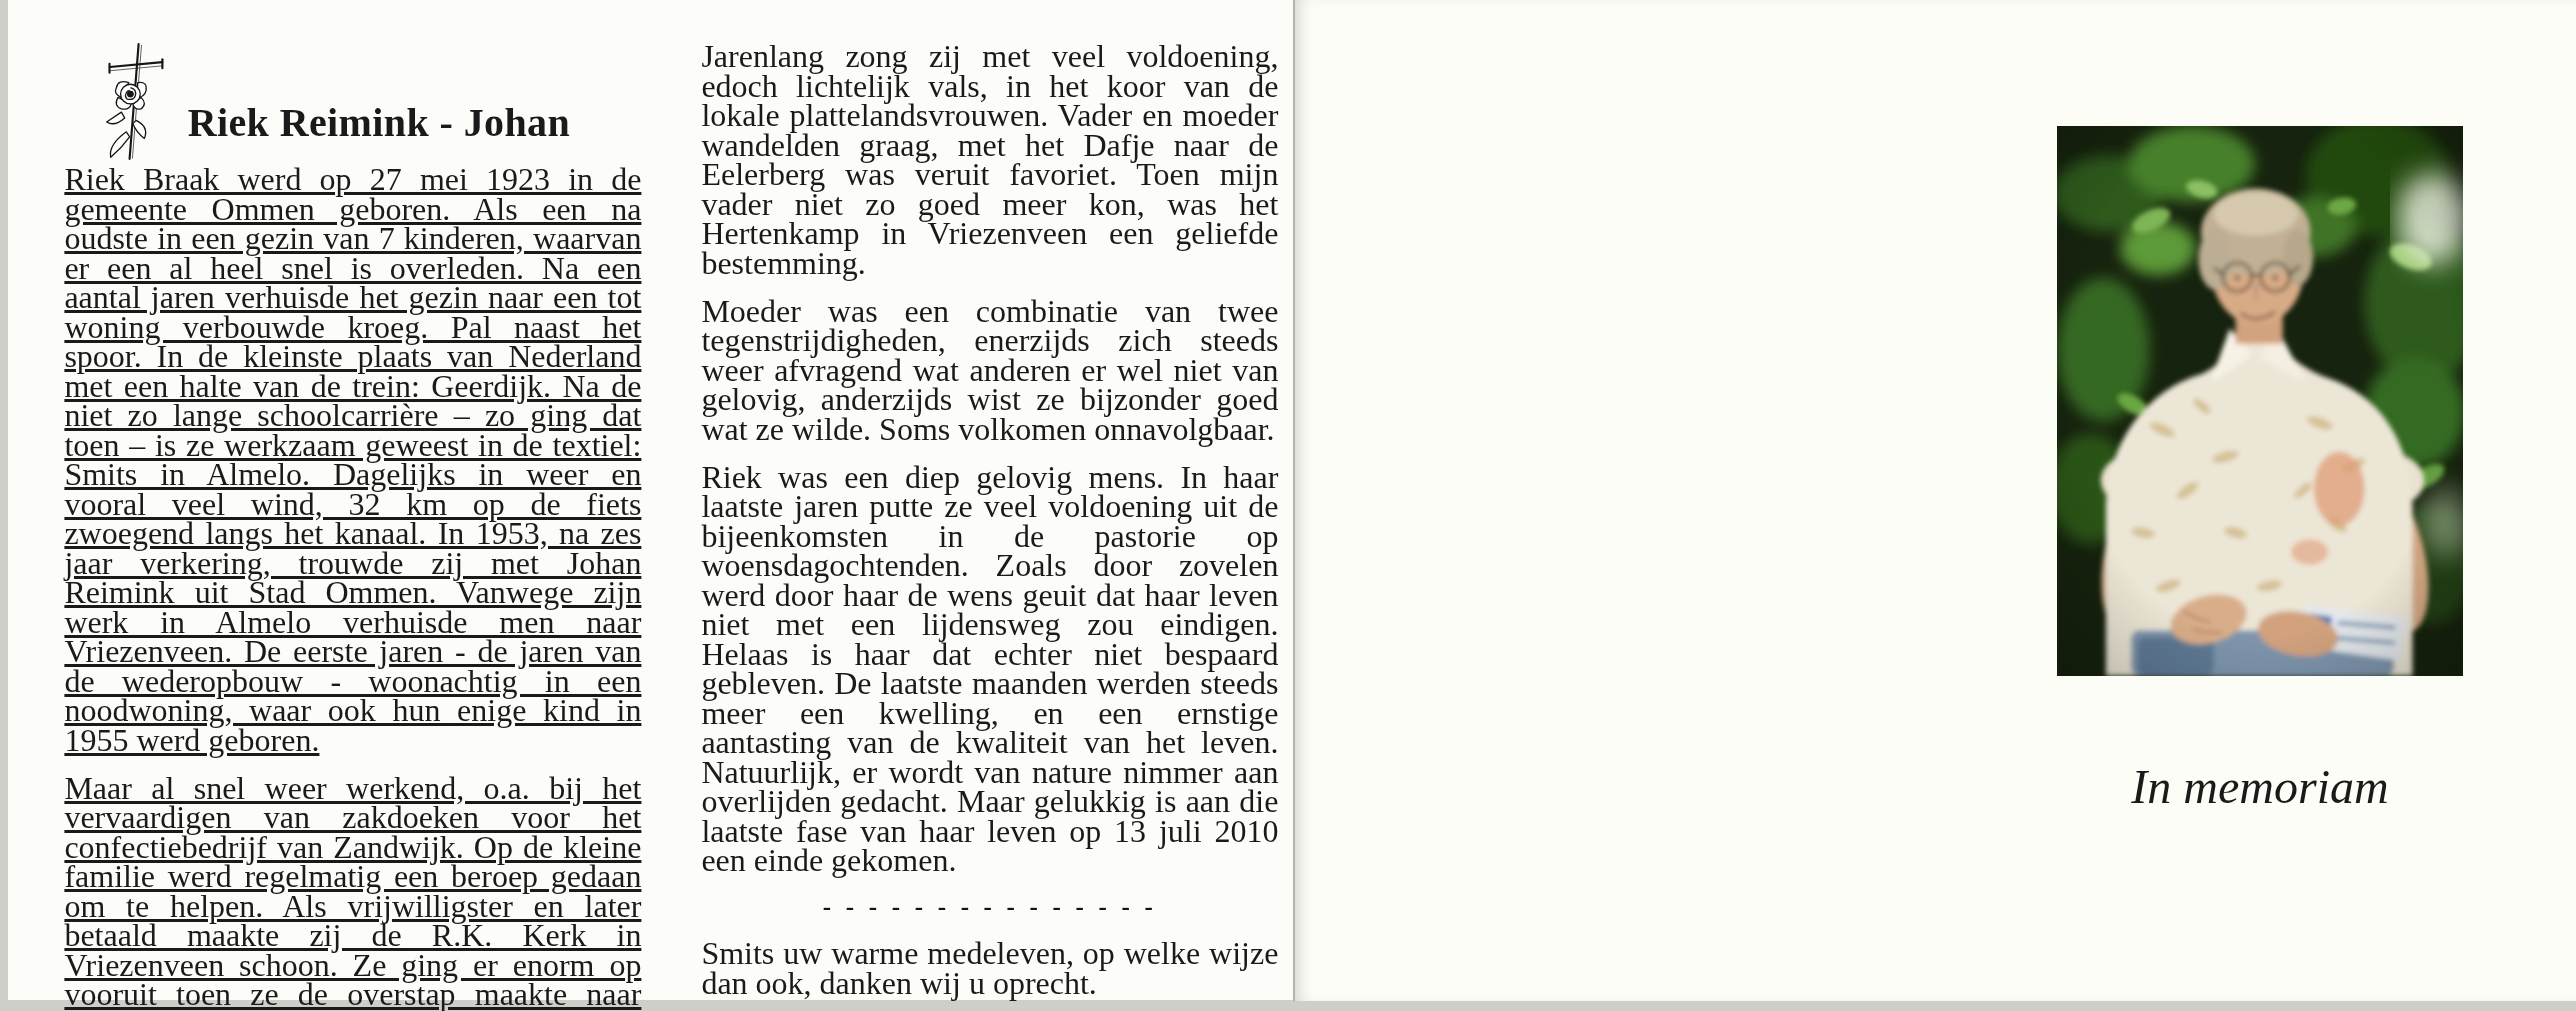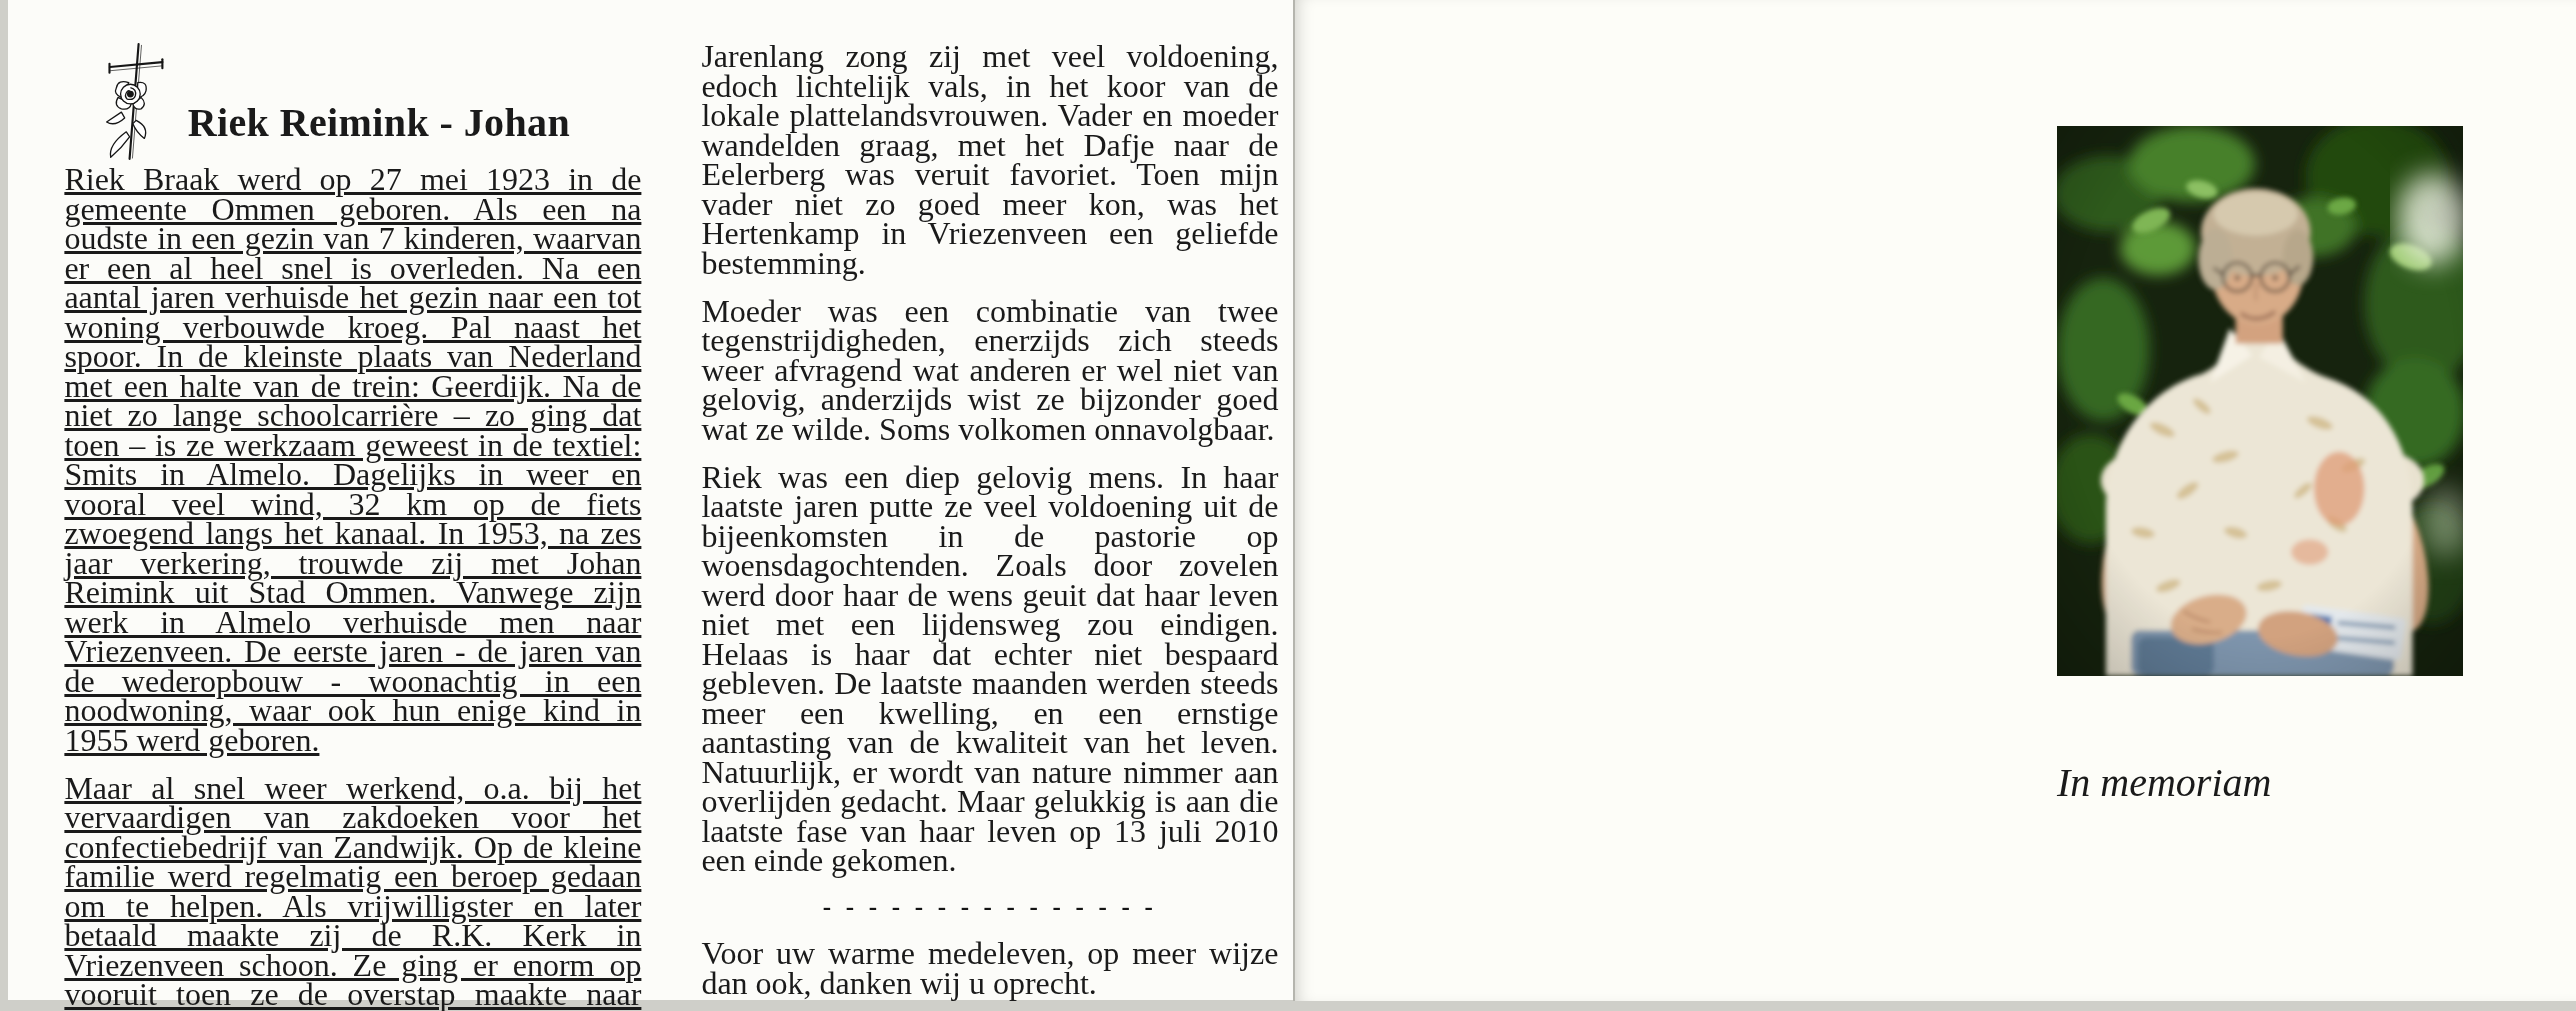--- a/index.html
+++ b/index.html
@@ -32,21 +32,21 @@
   .divider {
     text-align:center; font-size:25px; line-height:25px; letter-spacing:4.2px;
     margin:5px 0 20px 0; white-space:nowrap; font-weight:bold; color:#141414;
   }
   .signature { text-align:right; font-size:24px; line-height:29.5px; margin:5px 0 23.6px 0; }
   .dateline  { text-align:left;  font-size:24px; line-height:29.5px; }
   .photo-frame { position:absolute; left:762px; top:126px; width:406px; height:550px; }
   .photo-frame svg { display:block; width:100%; height:100%; }
   .memoriam-caption {
     position:absolute; left:762px; top:759px; width:406px;
-    text-align:left; font-style:italic; font-size:40px; white-space:nowrap;
+    text-align:center; font-style:italic; font-size:48px; white-space:nowrap;
   }
 </style>
 </head>
 <body>
 
 <div id="canvas">
 
   <div class="card card-left">
 
     <svg class="cross-art" viewBox="0 0 80 150" aria-hidden="true">
@@ -77,21 +77,21 @@
     <div class="textcol col1">
       <p>Riek Braak werd op 27 mei 1923 in de gemeente Ommen geboren. Als een na oudste in een gezin van 7 kinderen, waarvan er een al heel snel is overleden. Na een aantal jaren verhuisde het gezin naar een tot woning verbouwde kroeg. Pal naast het spoor. In de kleinste plaats van Nederland met een halte van de trein: Geerdijk. Na de niet zo lange schoolcarrière – zo ging dat toen – is ze werkzaam geweest in de textiel: Smits in Almelo. Dagelijks in weer en vooral veel wind, 32 km op de fiets zwoegend langs het kanaal. In 1953, na zes jaar verkering, trouwde zij met Johan Reimink uit Stad Ommen. Vanwege zijn werk in Almelo verhuisde men naar Vriezenveen. De eerste jaren - de jaren van de wederopbouw - woonachtig in een noodwoning, waar ook hun enige kind in 1955 werd geboren.</p>
       <p>Maar al snel weer werkend, o.a. bij het vervaardigen van zakdoeken voor het confectiebedrijf van Zandwijk. Op de kleine familie werd regelmatig een beroep gedaan om te helpen. Als vrijwilligster en later betaald maakte zij de R.K. Kerk in Vriezenveen schoon. Ze ging er enorm op vooruit toen ze de overstap maakte naar werken in het verzorgingshuis de Klokkenbelt in Almelo. Daar waar ze tot haar 60e verjaardag werkzaam is gebleven.</p>
     </div>
 
     <div class="textcol col2">
       <p>Jarenlang zong zij met veel voldoening, edoch lichtelijk vals, in het koor van de lokale plattelandsvrouwen. Vader en moeder wandelden graag, met het Dafje naar de Eelerberg was veruit favoriet. Toen mijn vader niet zo goed meer kon, was het Hertenkamp in Vriezenveen een geliefde bestemming.</p>
       <p>Moeder was een combinatie van twee tegenstrijdigheden, enerzijds zich steeds weer afvragend wat anderen er wel niet van gelovig, anderzijds wist ze bijzonder goed wat ze wilde. Soms volkomen onnavolgbaar.</p>
       <p>Riek was een diep gelovig mens. In haar laatste jaren putte ze veel voldoening uit de bijeenkomsten in de pastorie op woensdagochtenden. Zoals door zovelen werd door haar de wens geuit dat haar leven niet met een lijdensweg zou eindigen. Helaas is haar dat echter niet bespaard gebleven. De laatste maanden werden steeds meer een kwelling, en een ernstige aantasting van de kwaliteit van het leven. Natuurlijk, er wordt van nature nimmer aan overlijden gedacht. Maar gelukkig is aan die laatste fase van haar leven op 13 juli 2010 een einde gekomen.</p>
       <div class="divider">- - - - - - - - - - - - - - -</div>
-      <p>Voor uw warme medeleven, op meer wijze dan ook, danken wij u oprecht.</p>
+      <p>Smits uw warme medeleven, op welke wijze dan ook, danken wij u oprecht.</p>
       <div class="signature">Vanwege en kleinkinderen</div>
       <div class="dateline">Vriezenveen, 16 juli 2017</div>
     </div>
   </div>
 
   <div class="card card-right">
 
     <div class="photo-frame">
       <svg viewBox="0 0 482 652" preserveAspectRatio="none" aria-hidden="true">
         <defs>

